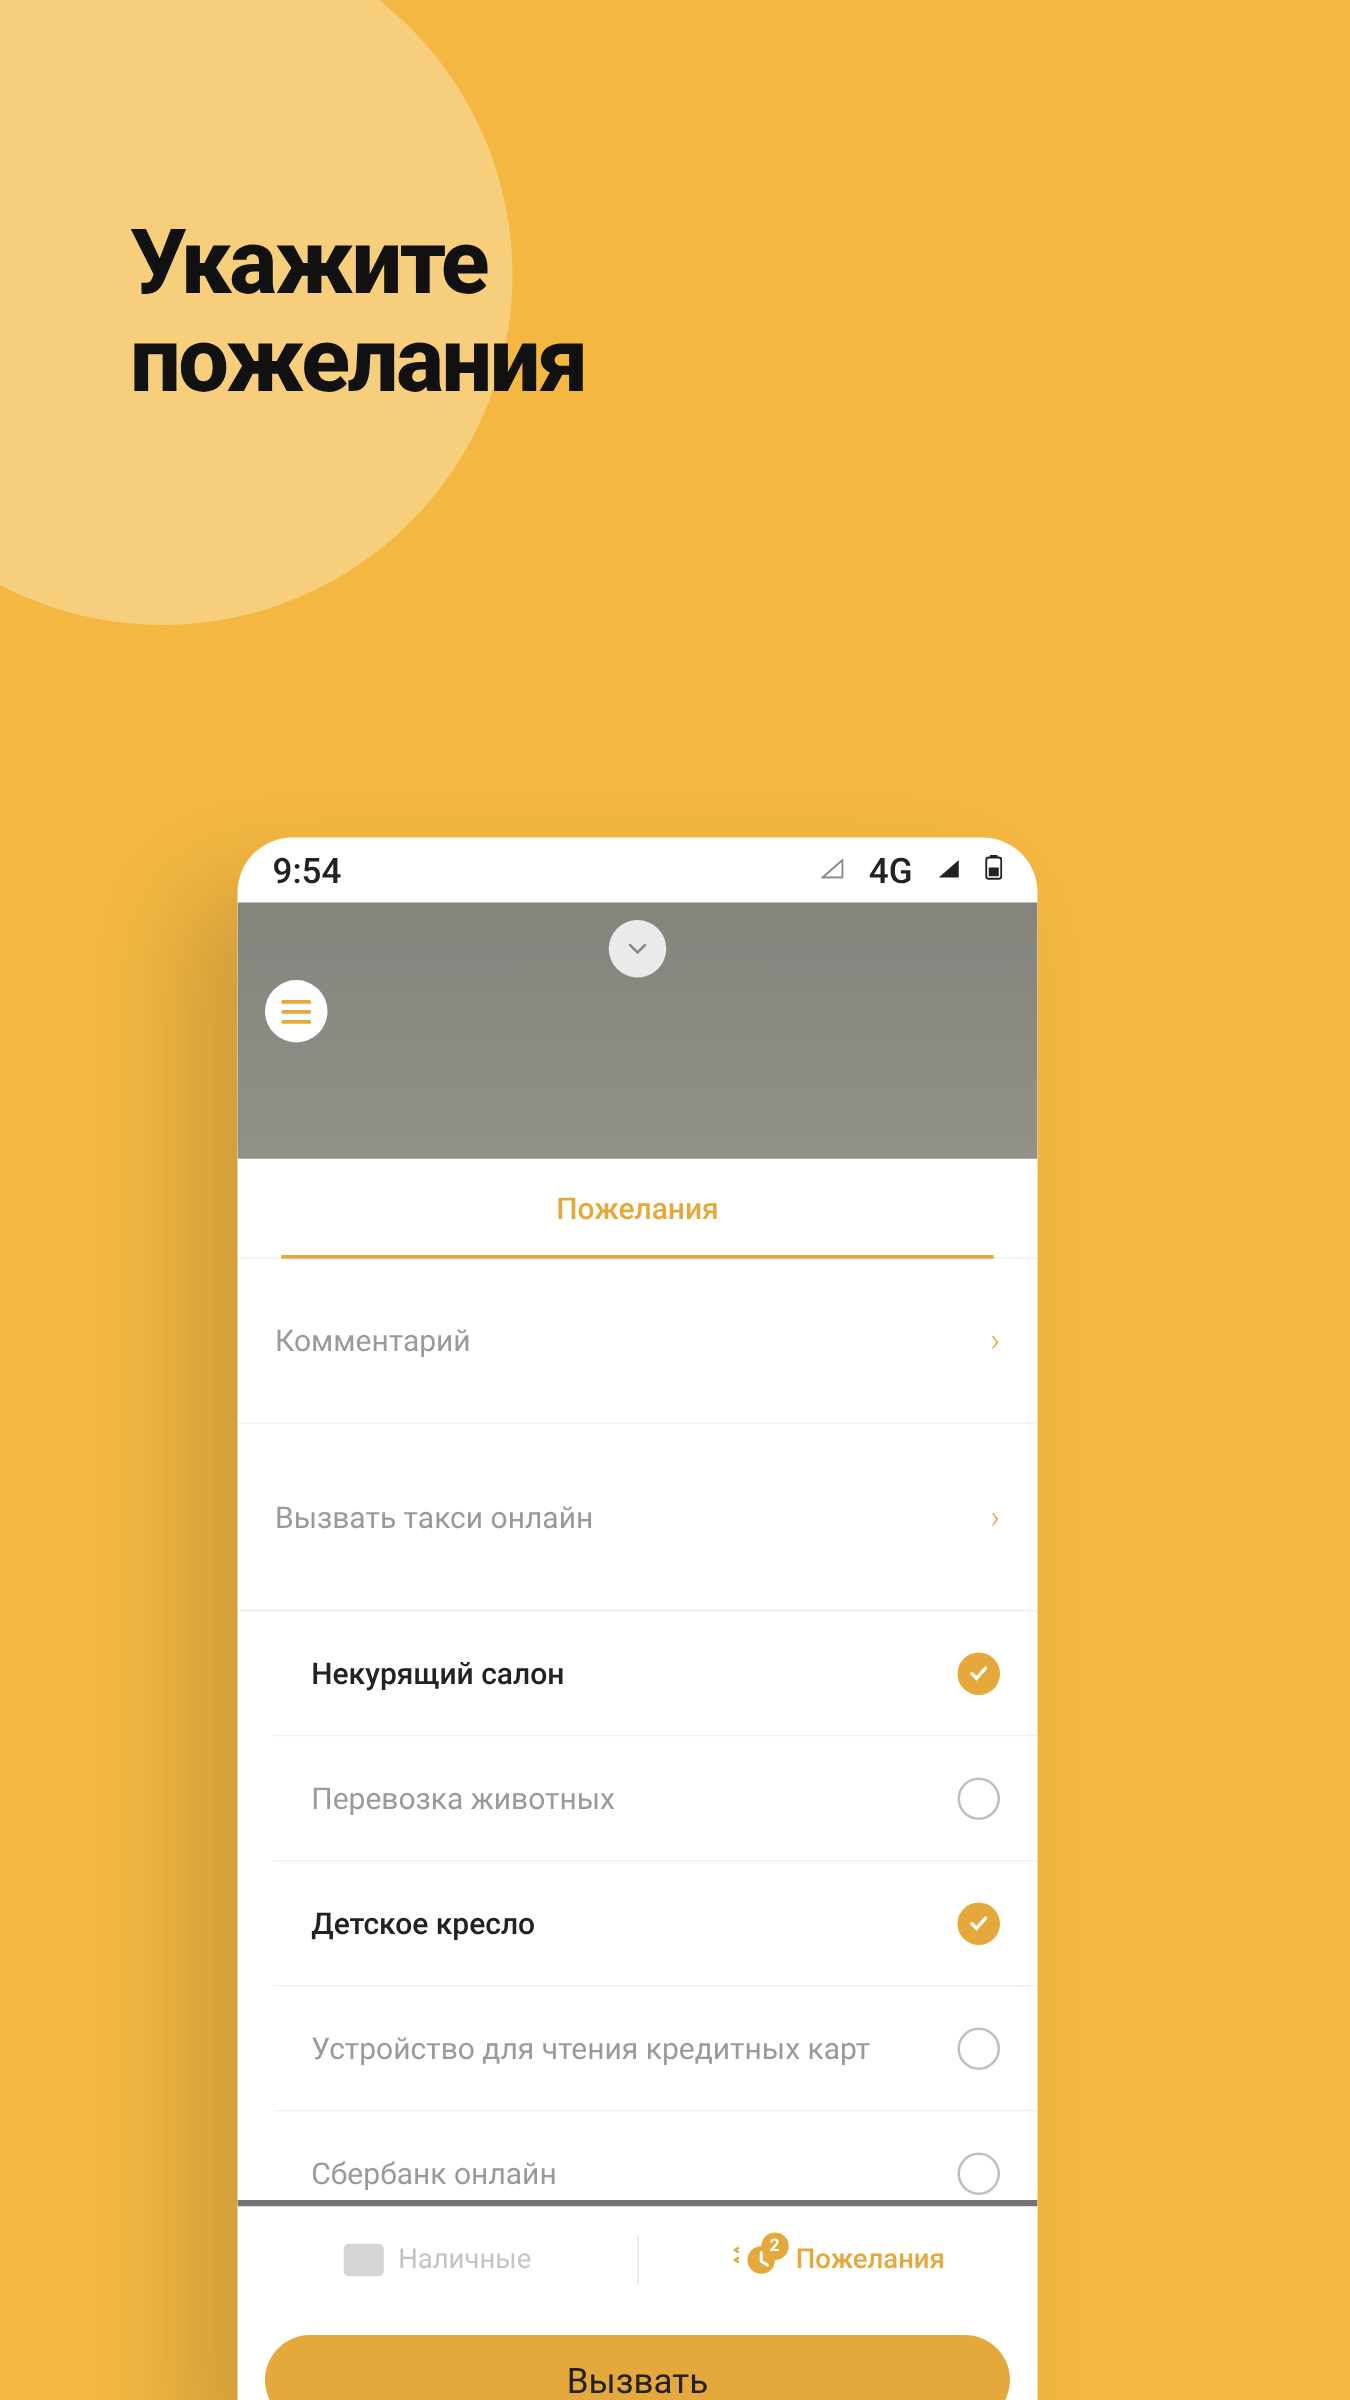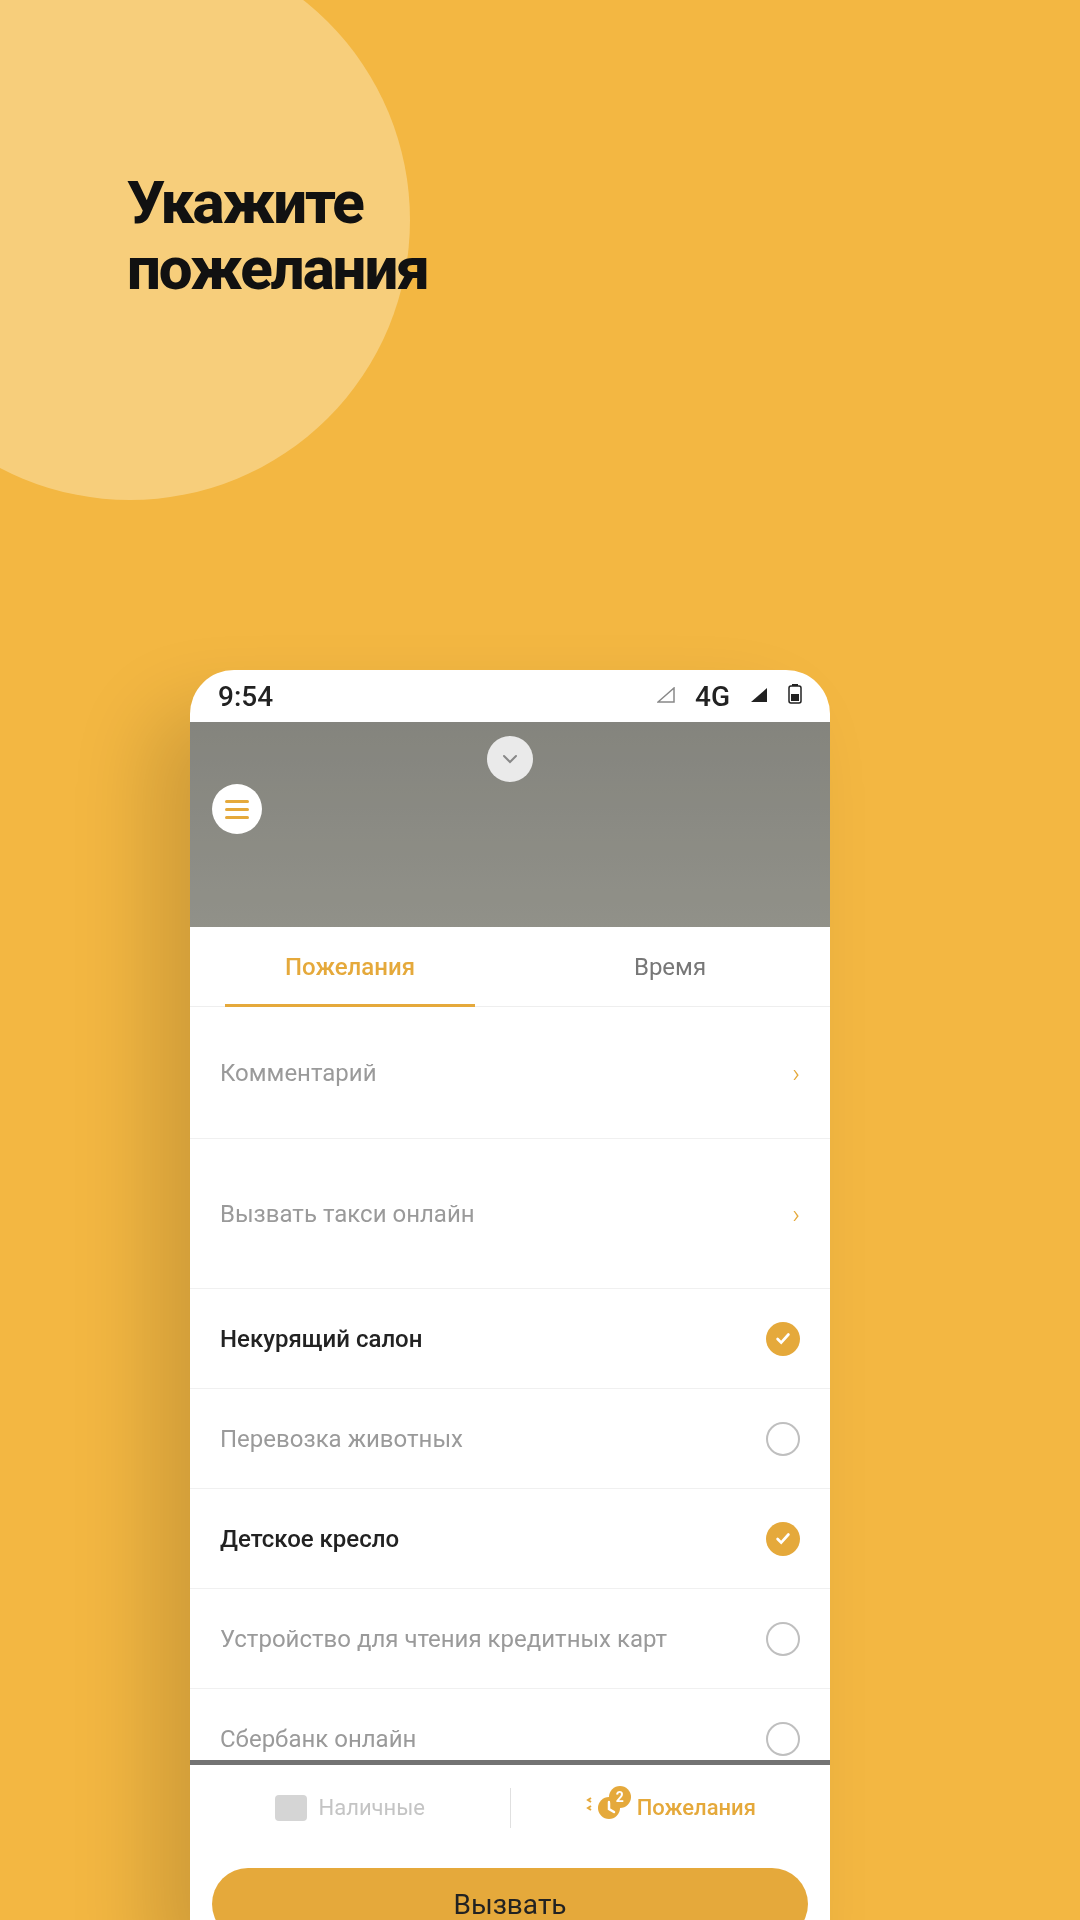--- a/index.html
+++ b/index.html
@@ -16,22 +16,22 @@
     width: 560px;
     height: 560px;
     border-radius: 50%;
     background: rgba(255, 250, 230, 0.35);
     left: -150px;
     top: -60px;
   }
   .headline {
     position: absolute;
     top: 170px;
-    left: 127px;
-    font-size: 60px;
+    left: 104px;
+    font-size: 72px;
     font-weight: 800;
     line-height: 1.1;
     color: #111;
     letter-spacing: -2px;
   }
   .phone {
     position: absolute;
     top: 670px;
     left: 190px;
     width: 640px;
@@ -132,21 +132,21 @@
   }
   .row {
     display: flex;
     align-items: center;
     justify-content: space-between;
     padding: 0 30px;
     border-bottom: 1px solid #f0f0f0;
     text-align: right;
   }
   .row.tall { height: 132px; }
-  .row.opt { height: 100px; }
+  .row.opt { height: 100px; margin-left: 29px; }
   .row.tall.spacer { height: 150px; }
   .row-label {
     font-size: 24px;
   }
   .row-label.muted { color: #9a9a9a; }
   .row-label.strong { color: #222; font-weight: 500; }
   .chevron {
     color: #e5a93b;
     font-size: 26px;
     font-weight: 300;
@@ -273,23 +273,20 @@
     <div class="hamburger">
       <span></span>
         <span></span>
         <span></span>
     </div>
   </div>
 
   <div class="tabs">
     <div class="tab active">
       <span>Пожелания</span>
-    </div>
-    <div class="tab">
-      <span>Время</span>
     </div>
   </div>
 
   <div class="list">
 
     <div class="row tall">
       <span class="row-label muted">Комментарий</span>
       <span class="chevron">›</span>
     </div>
 

